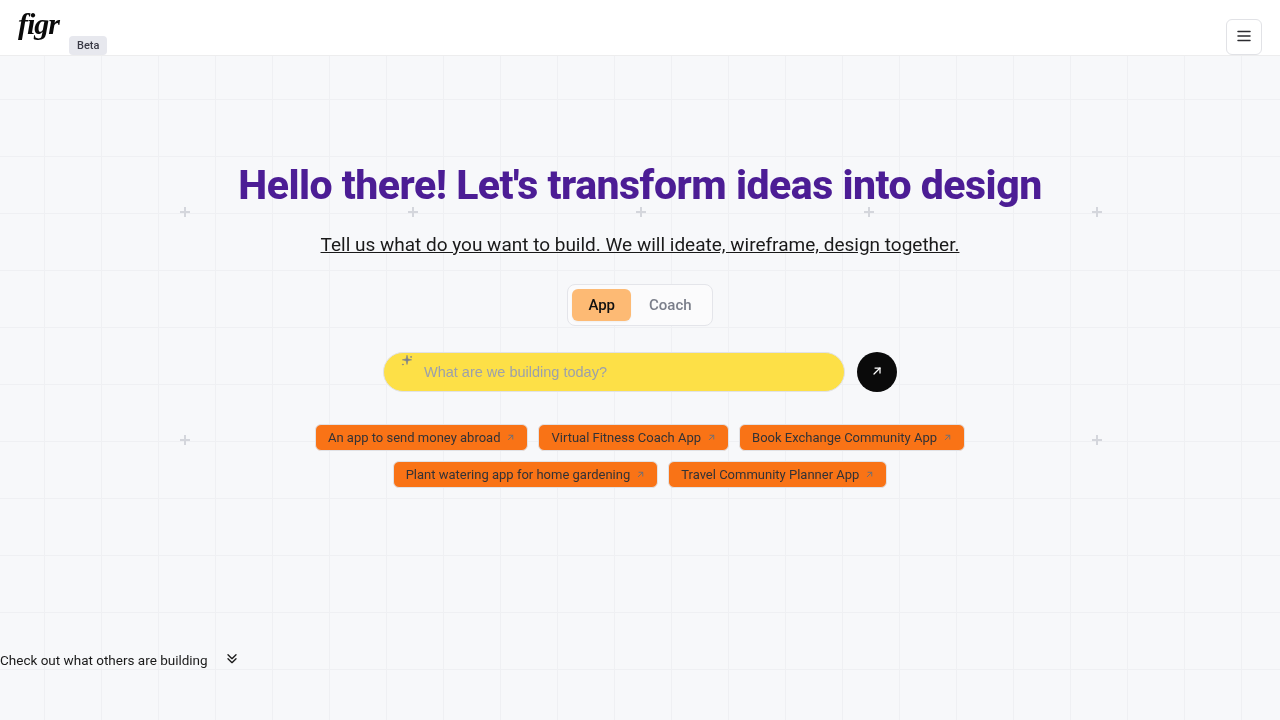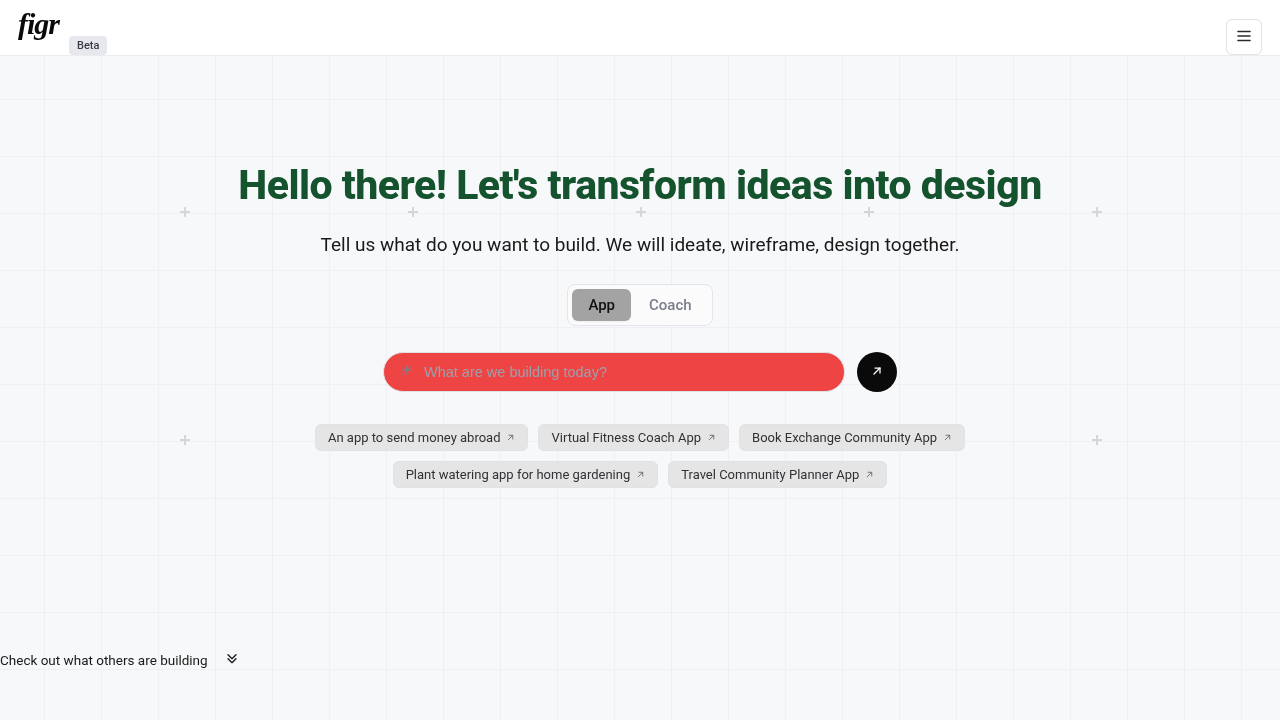--- a/index.html
+++ b/index.html
@@ -108,67 +108,67 @@
       position: relative;
       z-index: 5;
       padding-top: 105px;
       display: flex;
       flex-direction: column;
       align-items: center;
     }
     .headline {
       font-size: 41px;
       font-weight: 800;
-      color: #14532d;
+      color: #4c1d95;
       letter-spacing: -0.5px;
       text-align: center;
     }
     .subheadline {
       margin-top: 24px;
       font-size: 19px;
       color: #1a1a1a;
+      text-decoration: underline;
     }
     
     .segmented {
       margin-top: 28px;
       display: inline-flex;
       padding: 4px;
       border: 1px solid #e4e5ea;
       border-radius: 8px;
       background: #fbfbfc;
       gap: 2px;
     }
     .segmented-item {
       padding: 7px 16px;
       font-size: 15px;
       font-weight: 500;
       border-radius: 6px;
       cursor: pointer;
       color: #7a7e8a;
     }
     .segmented-item.active {
-      background: #a3a3a3;
+      background: #fdba74;
       color: #111111;
       box-shadow: 0 1px 2px rgba(0,0,0,0.05);
     }
     
     .prompt-row {
       margin-top: 26px;
       display: flex;
       align-items: center;
       gap: 12px;
     }
     .prompt-input-wrap {
       width: 462px;
       height: 40px;
       border: 1px solid #e1e2e6;
       border-radius: 999px;
-      background: #ef4444;
-      display: flex;
-      align-items: center;
+      background: #fde047;
+      display: flex;
       padding: 0 16px;
       gap: 10px;
     }
     .sparkle-icon svg {
       width: 14px;
       height: 14px;
       stroke: #7c7f8b;
       fill: #7c7f8b;
     }
     .prompt-input {
@@ -207,21 +207,21 @@
       gap: 10px;
       max-width: 700px;
     }
     .chip {
       display: inline-flex;
       align-items: center;
       gap: 6px;
       padding: 5px 12px;
       border: 1px solid #e1e2e6;
       border-radius: 6px;
-      background: #e5e5e5;
+      background: #f97316;
       font-size: 13px;
       color: #323236;
       cursor: pointer;
     }
     .chip svg {
       width: 9px;
       height: 9px;
       stroke: #6b6e78;
     }
     

